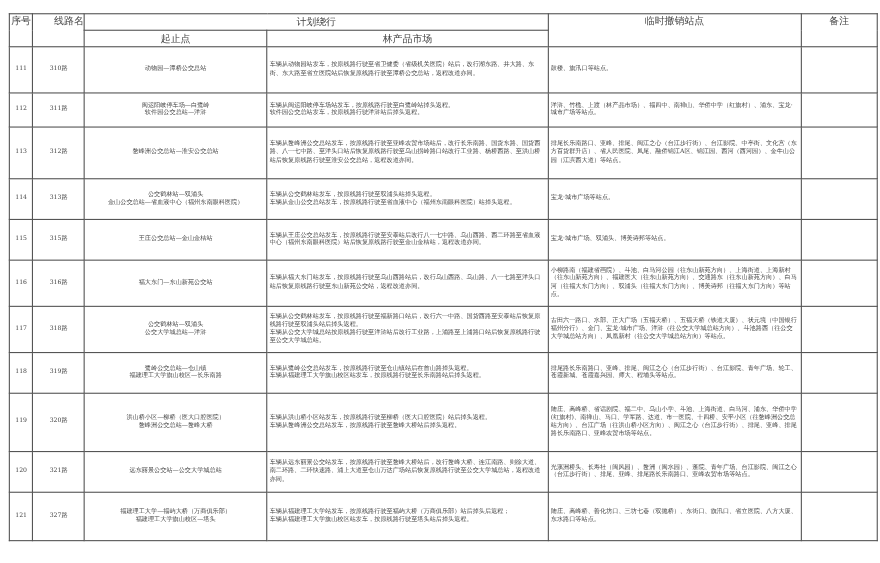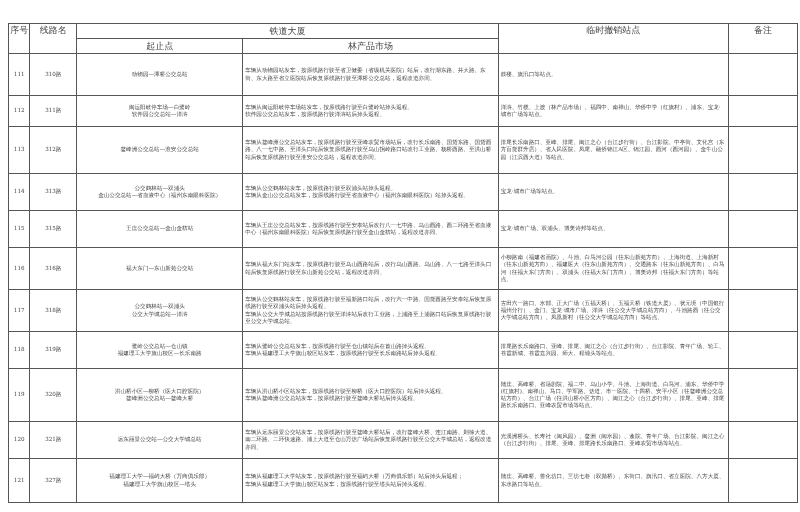--- a/index.html
+++ b/index.html
@@ -1,17 +1,17 @@
 <!DOCTYPE html>
 <html><head>
 <meta charset="utf-8">
 <style>
   html, body { margin:0; padding:0; background:#ffffff; }
   body { width:800px; height:512px; overflow:hidden; font-family:"DejaVu Serif","Liberation Serif",serif; color:#333; }
-  table { border-collapse:collapse; table-layout:fixed; width:298px;margin-top:11px; }
+  table { border-collapse:collapse; table-layout:fixed; width:298px; }
   .grid { border-collapse:collapse; table-layout:fixed; }
   .grid td, .grid th { border:1px solid #555; padding:0; vertical-align:middle; }
   .grid th { font-weight:normal; font-size:9px; height:14px; text-align:center; color:#444; }
   .grid td { font-size:5.6px; line-height:7.2px; color:#444; }
   .c { text-align:center; }
   .l { text-align:left; padding:0 2px !important; }
   .outer { border:1.5px solid #444; }
   .line { display:block; }
 </style>
 </head>
@@ -25,22 +25,22 @@
     <col style="width:21px">
     <col style="width:46px">
     <col style="width:163px">
     <col style="width:251px">
     <col style="width:226px">
     <col style="width:68px">
   </colgroup>
   <thead>
     <tr style="height:14px">
       <th rowspan="2" style="vertical-align:top;">序号</th>
-      <th rowspan="2" style="vertical-align:top;">线路名</th>
-      <th colspan="2">铁道大厦</th>
+      <th rowspan="2" style="vertical-align:top;text-align:right;">线路名</th>
+      <th colspan="2">计划绕行</th>
       <th rowspan="2" style="vertical-align:top;font-family:Liberation Mono, monospace;">临时撤销站点</th>
       <th rowspan="2" style="vertical-align:top;text-align:center;">备注</th>
     </tr>
     <tr style="height:14px">
       <th>起止点</th>
       <th>林产品市场</th>
     </tr>
   </thead>
   <tbody id="tbody">
       <tr style="height: 42px;">

